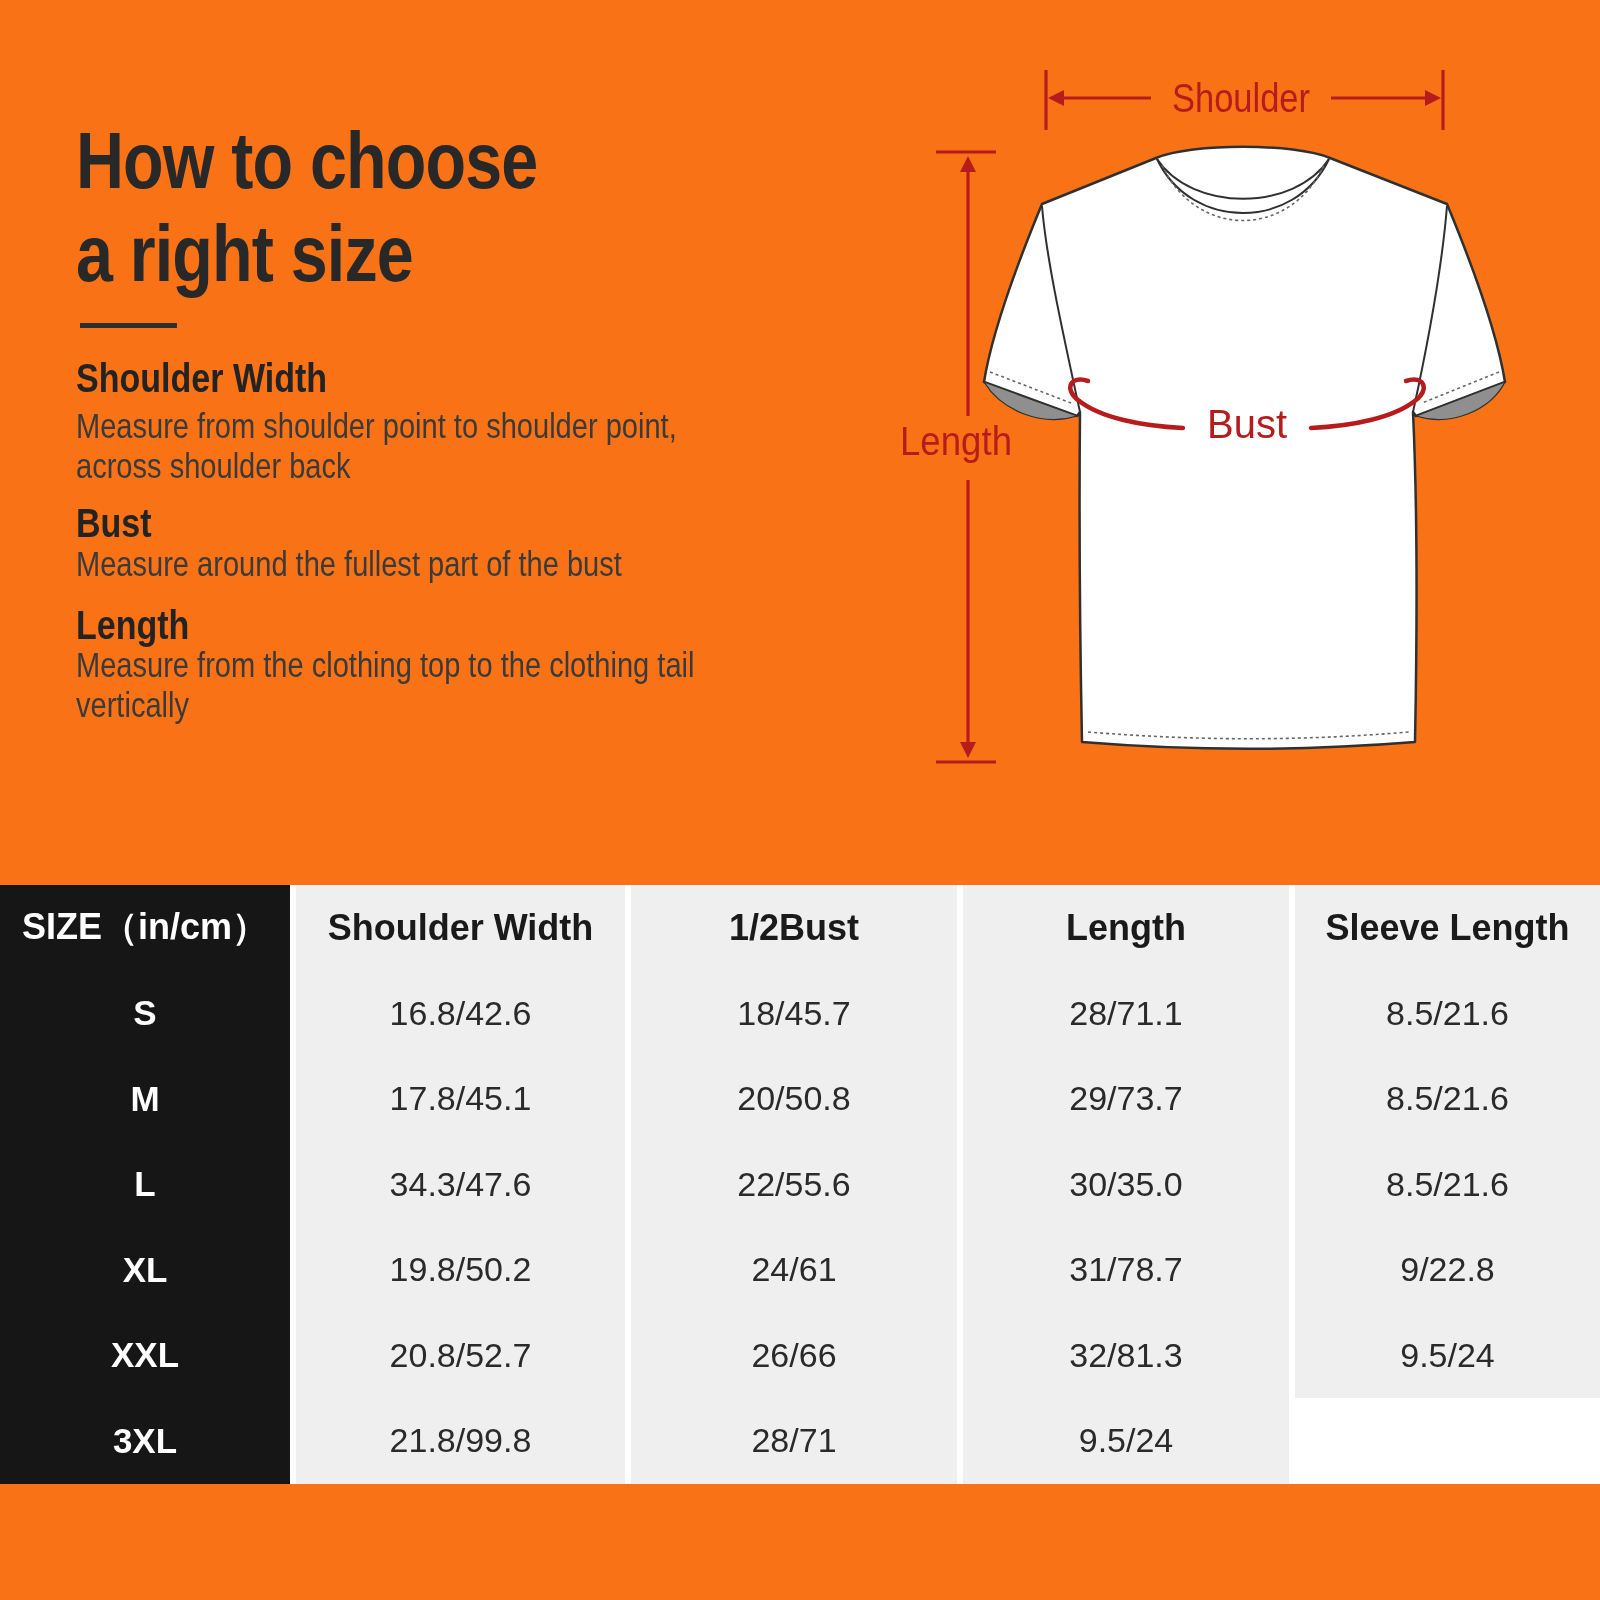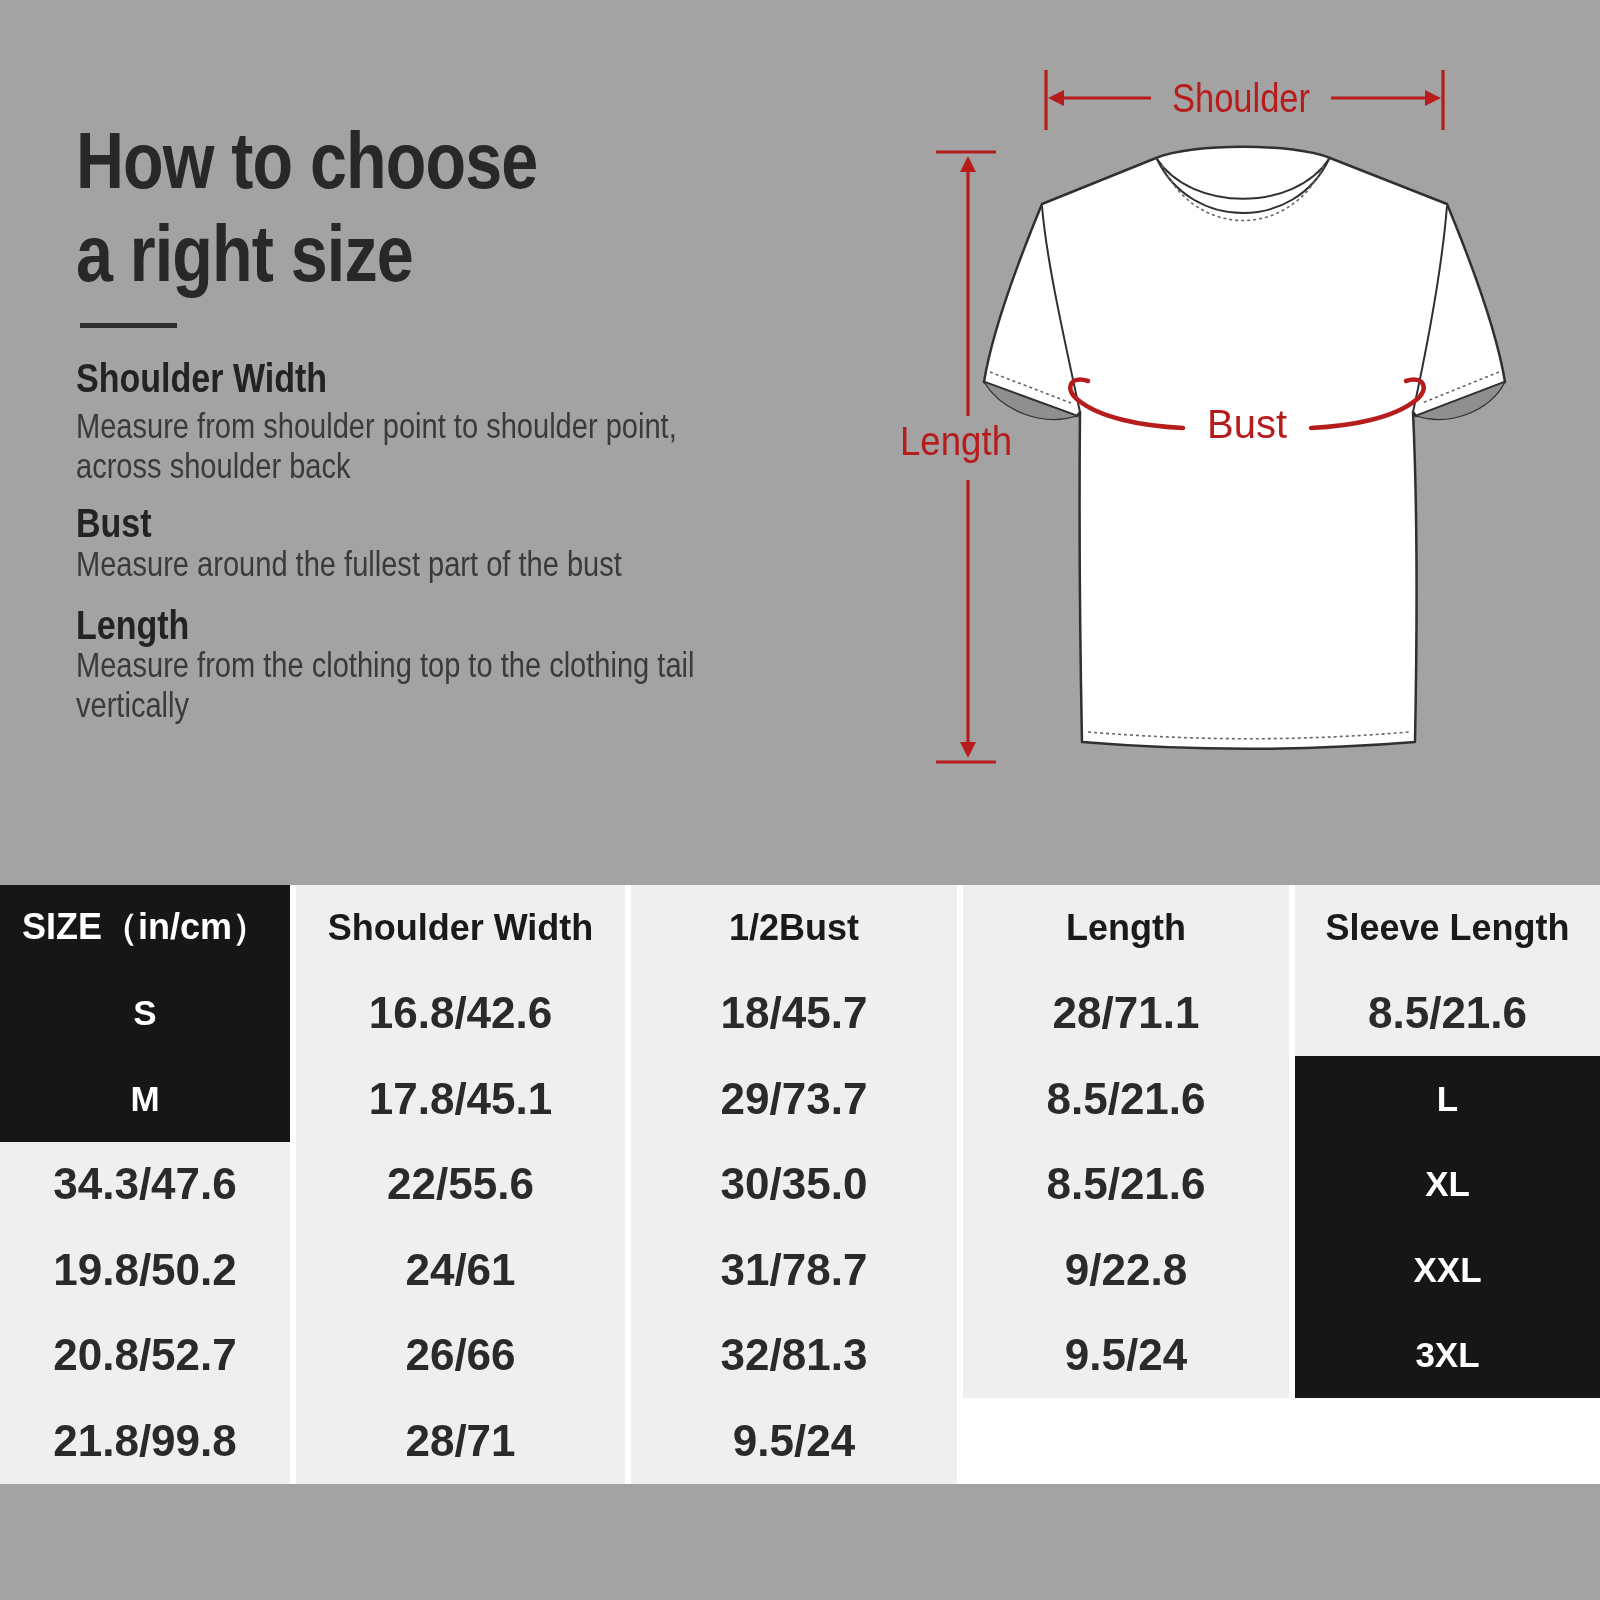--- a/index.html
+++ b/index.html
@@ -1,17 +1,17 @@
 <!DOCTYPE html>
 <html><head>
 <meta charset="utf-8">
 <style>
   html,body{margin:0;padding:0;background:#fff;}
   .canvas{
-    position:relative;width:1600px;height:1600px;background:#a3a3a3;overflow:hidden;
+    position:relative;width:1600px;height:1600px;background:#f97316;overflow:hidden;
     font-family:"Liberation Sans",sans-serif;color:#282828;
   }
   .pre{white-space:pre-line;}
   
   .left-wrap{position:absolute;left:76px;top:0;width:820px;height:800px;
     transform:scaleX(0.83);transform-origin:0 0;}
   .title{position:absolute;left:0;top:114px;margin:0;font-size:80px;font-weight:700;
     line-height:93px;letter-spacing:-1px;color:#282828;}
   .rule{position:absolute;left:80px;top:323px;width:97px;height:5px;background:#2e2e2e;}
   .sec-head{position:absolute;left:0;margin:0;font-size:41px;font-weight:700;color:#232323;line-height:46px;}
@@ -21,21 +21,21 @@
   .sh-3{top:602px}.sb-3{top:645px}
   
   .diagram{position:absolute;left:880px;top:40px;width:700px;height:740px;}
   .red-label{font-family:"Liberation Sans",sans-serif;font-size:40px;fill:#b71c1c;}
   
   .size-table{
     position:absolute;left:0;top:885px;width:1600px;
     display:grid;grid-template-columns:290px 329px 326px 326px 305px;
     grid-auto-rows:85.5px;column-gap:6px;background:#ffffff;
   }
-  .cell{display:flex;align-items:center;justify-content:center;font-size:44px;color:#2a2a2a;background:#efefef;font-weight:bold;}
+  .cell{display:flex;align-items:center;justify-content:center;font-size:34px;color:#2a2a2a;background:#efefef;}
   .cell.dark{background:#161616;color:#ffffff;font-weight:700;font-size:35px;}
   .cell.head{font-weight:700;font-size:36px;color:#1a1a1a;}
   .cell.dark.head{color:#ffffff;}
 </style>
 </head>
 <body>
 
 <div class="canvas">
 
   <div class="left-wrap">
@@ -128,20 +128,21 @@
     <div class="cell head">Sleeve Length</div>
 
     <div class="cell dark">S</div>
     <div class="cell">16.8/42.6</div>
     <div class="cell">18/45.7</div>
     <div class="cell">28/71.1</div>
     <div class="cell">8.5/21.6</div>
 
     <div class="cell dark">M</div>
     <div class="cell">17.8/45.1</div>
+    <div class="cell">20/50.8</div>
     <div class="cell">29/73.7</div>
     <div class="cell">8.5/21.6</div>
 
     <div class="cell dark">L</div>
     <div class="cell">34.3/47.6</div>
     <div class="cell">22/55.6</div>
     <div class="cell">30/35.0</div>
     <div class="cell">8.5/21.6</div>
 
     <div class="cell dark">XL</div>

